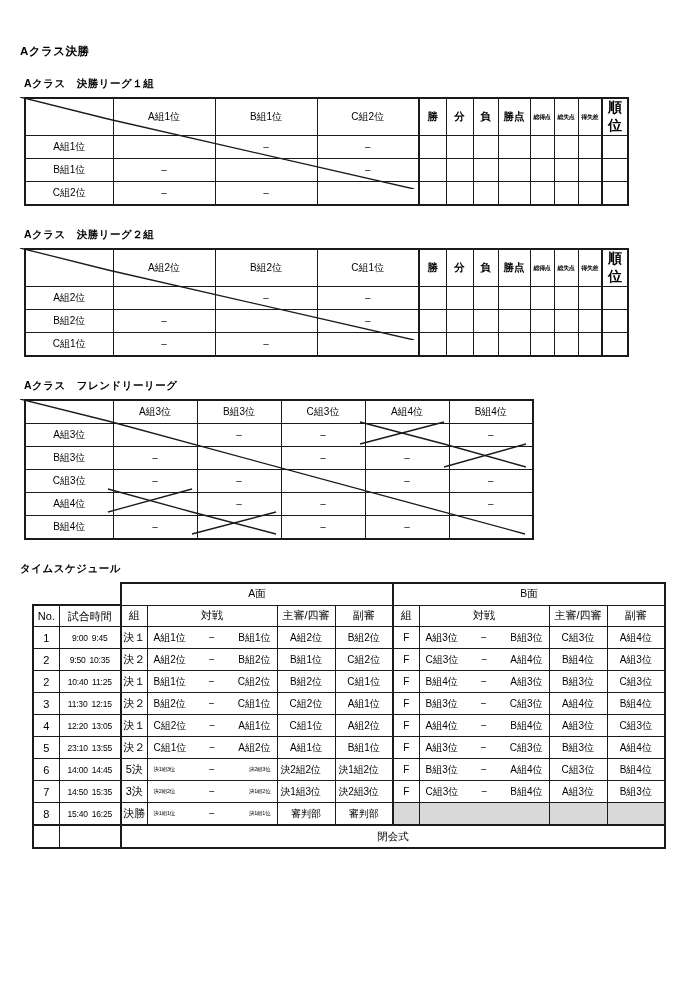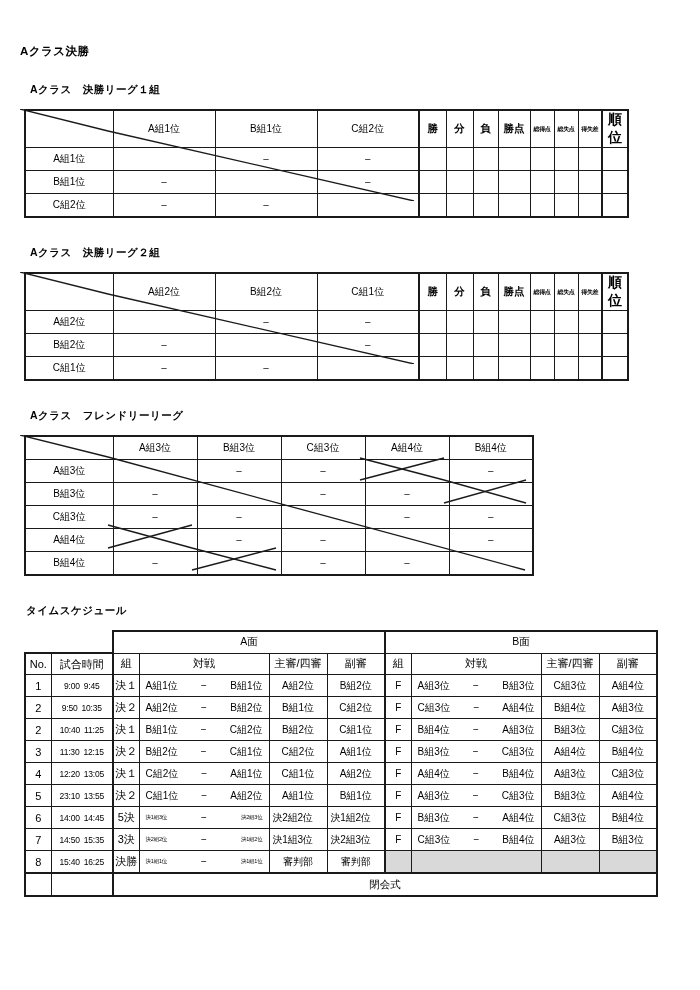--- a/index.html
+++ b/index.html
@@ -28,21 +28,21 @@
     font-size: 11.5px;
     font-weight: bold;
     letter-spacing: 0.5px;
     margin: 0;
     padding-top: 38px;
   }
   .section-title {
     font-size: 10.5px;
     font-weight: bold;
     letter-spacing: 0.5px;
-    margin: 6px;
+    margin: 0;
     padding-top: 18px;
     padding-bottom: 6px;
     padding-left: 4px;
   }
 
   
   table {
     border-collapse: collapse;
     table-layout: fixed;
     font-size: 9.5px;
@@ -82,21 +82,21 @@
   .league-wrap { position: relative; display: inline-block; }
   .league-wrap svg.diag {
     position: absolute;
     top: 0; left: 0;
     pointer-events: none;
   }
 
   
   .schedule {
     width: 546px;
-    margin-left: 4px;
+    margin-left: 12px;
   }
   .schedule td {
     height: 21px;
     font-size: 10px;
   }
   .schedule .hdr-face {
     font-size: 10.5px;
     height: 20px;
     border-bottom: 1px solid #1a1a1a;
   }

